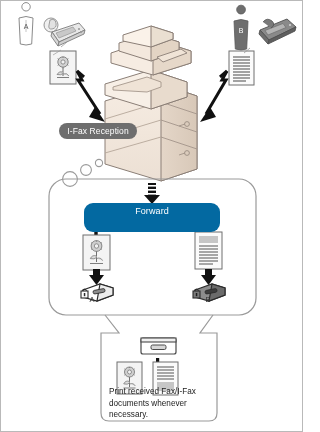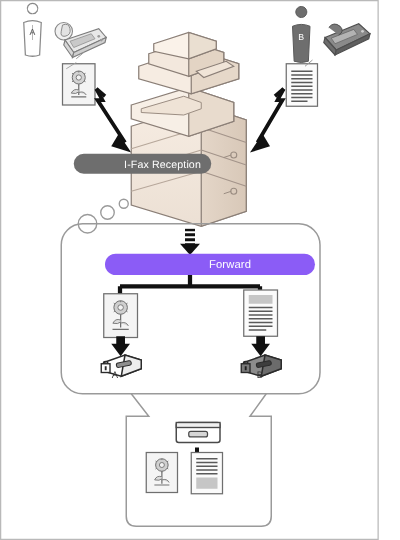--- a/index.html
+++ b/index.html
@@ -28,29 +28,28 @@
     position: absolute;
     background: #6e6e6e;
     color: #ffffff;
     border-radius: 10px;
     font-size: 8.5px;
     line-height: 16px;
     height: 16px;
     text-align: center;
     white-space: nowrap;
     letter-spacing: 0.1px;
-    padding-left: 32px;
   }
   #ifax-reception-label { left: 58px; top: 122px; width: 78px; }
   #fax-reception-label  { left: 156px; top: 122px; width: 76px; }
   #forward-label {
     left: 83px; top: 202px; width: 136px;
-    height: 17px; line-height: 17px;
+    height: 29px; line-height: 17px;
     border-radius: 9px;
-    background: #8b5cf6;
+    background: #0369a1;
     font-size: 9px;
   }
   .box-letter {
     position: absolute;
     font-size: 7.5px;
     color: #333333;
     text-align: center;
     width: 14px;
   }
   #box-a-letter { left: 84px; top: 294px; }
@@ -340,14 +339,15 @@
   <div class="lbl-pill" id="forward-label">Forward</div>
 
   <div class="person-letter" id="person-a-letter">A</div>
 
   <div class="person-letter" id="person-b-letter">B</div>
 
   <div class="box-letter" id="box-a-letter">A</div>
 
   <div class="box-letter" id="box-b-letter">B</div>
 
+  <div id="print-caption">Print received Fax/I-Fax documents whenever necessary.</div>
 
 </div>
 
 </body></html>

